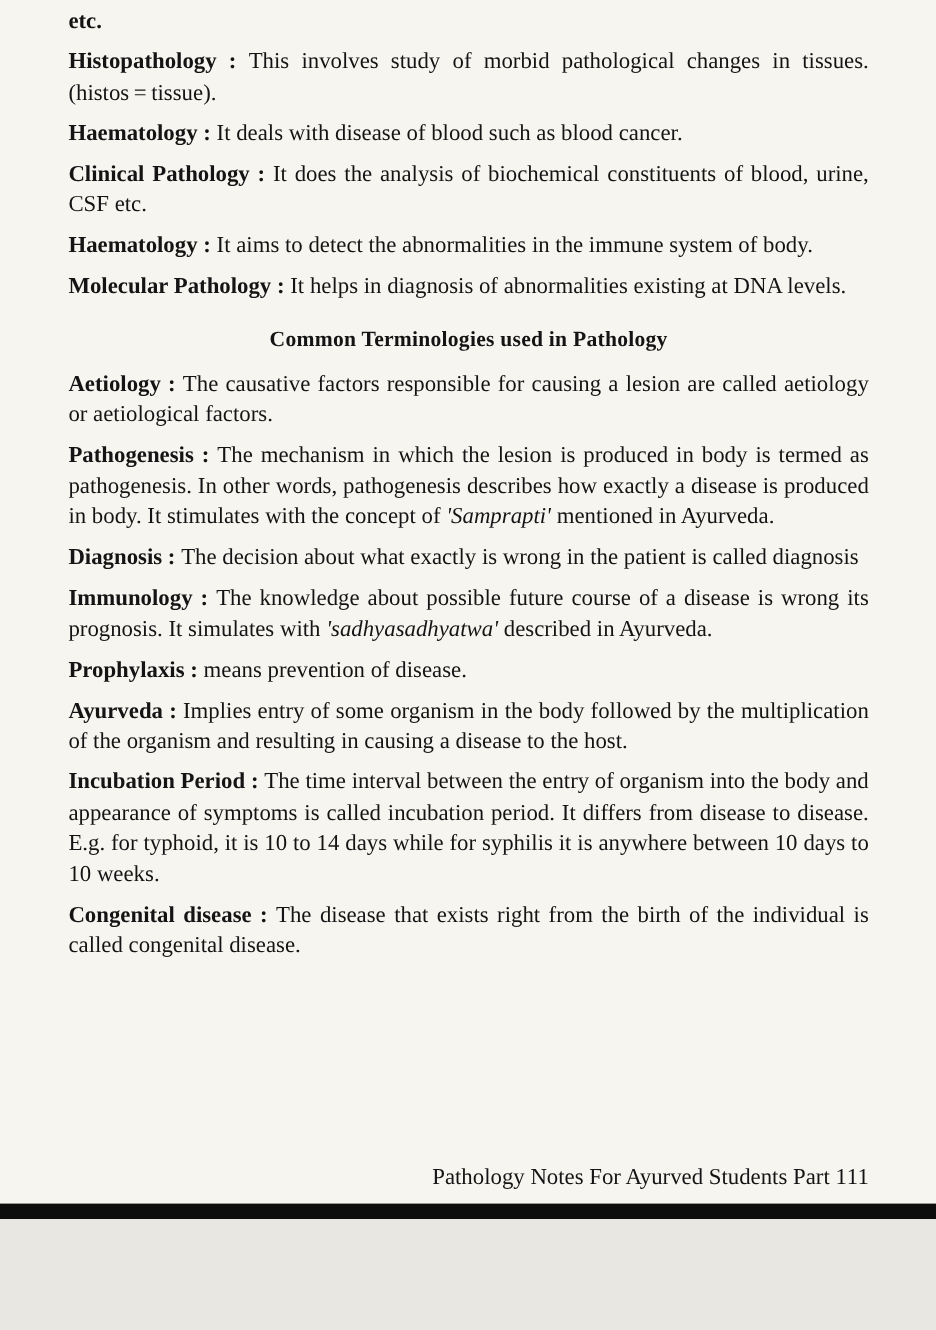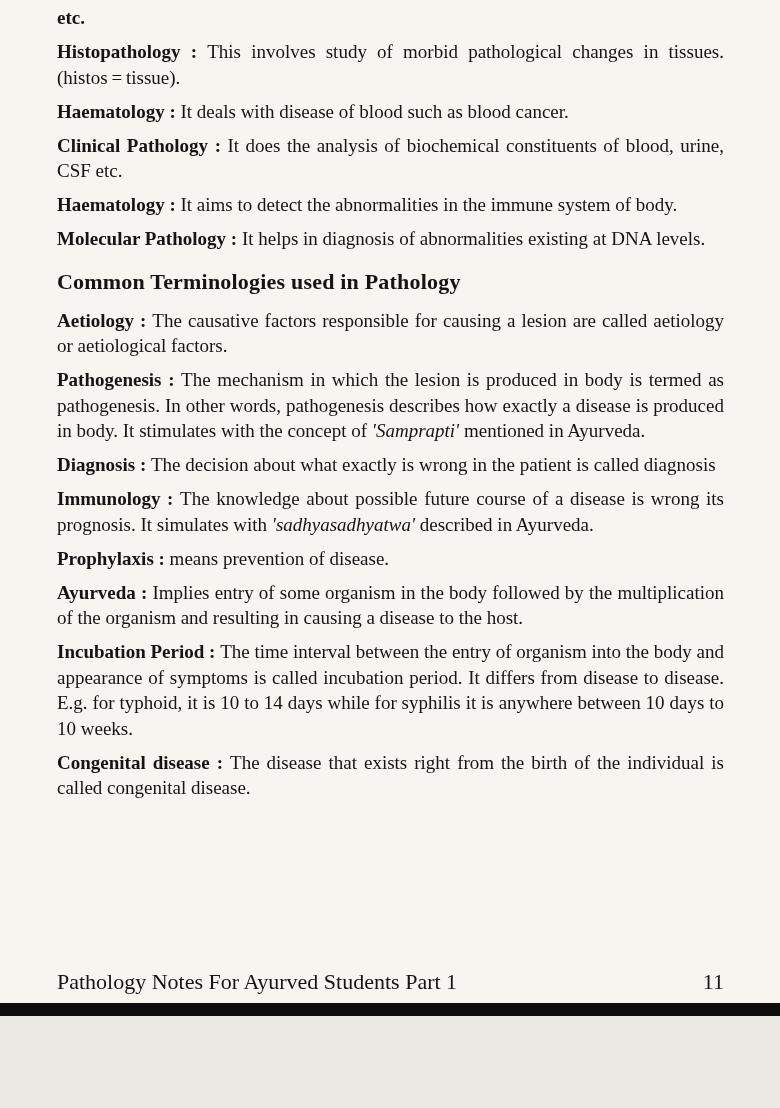--- a/index.html
+++ b/index.html
@@ -28,38 +28,39 @@
     margin: 0 0 6px 0;
     font-weight: bold;
   }
   .entry {
     margin: 8.5px 0;
   }
   .entry b {
     font-weight: bold;
   }
   h1.section-heading {
-    font-size: 22px;
+    font-size: 18px;
     line-height: 28px;
     font-weight: bold;
+    text-align: center;
     margin: 16px 0 12px 0;
     letter-spacing: 0.2px;
   }
   .intro {
     margin: 10px 0;
   }
   .footer {
     position: absolute;
     left: 57px;
     right: 56px;
     bottom: 22px;
     display: flex;
-    justify-content: space-between;
+    justify-content: flex-end;
     align-items: baseline;
-    font-size: 22px;
+    font-size: 19px;
   }
   .scan-edge-bar {
     position: absolute;
     left: 0;
     bottom: 0;
     width: 100%;
     height: 13px;
     background: #0d0d0d;
   }
 </style>

